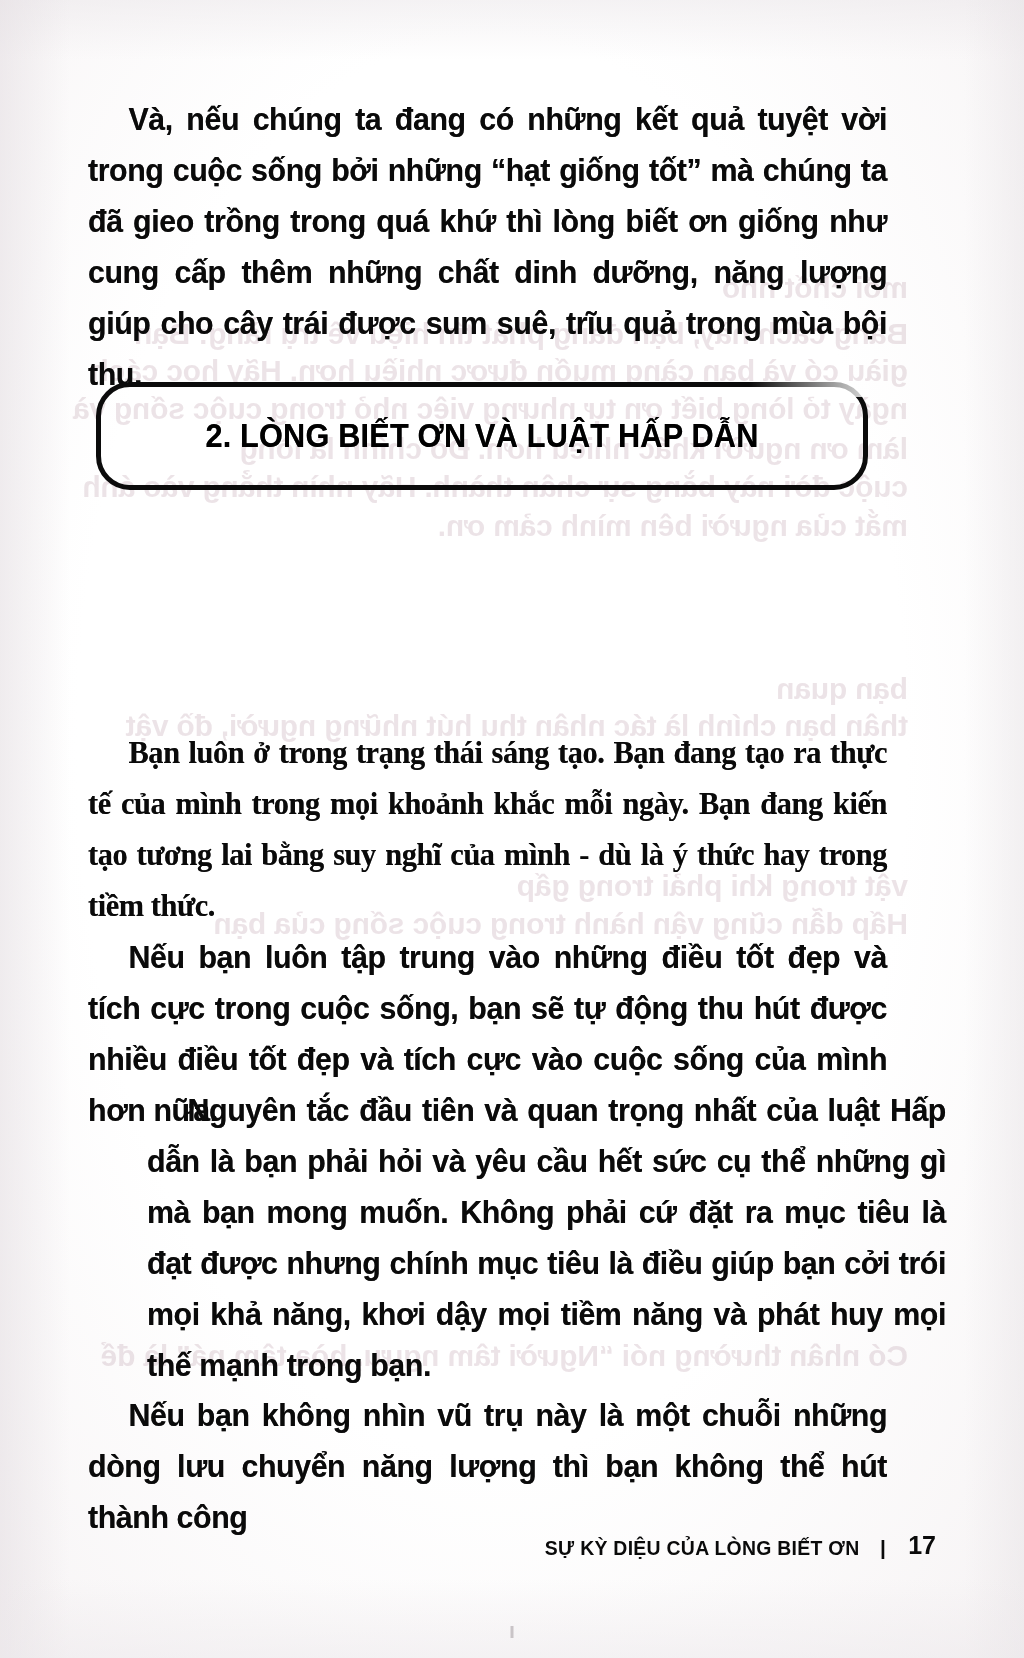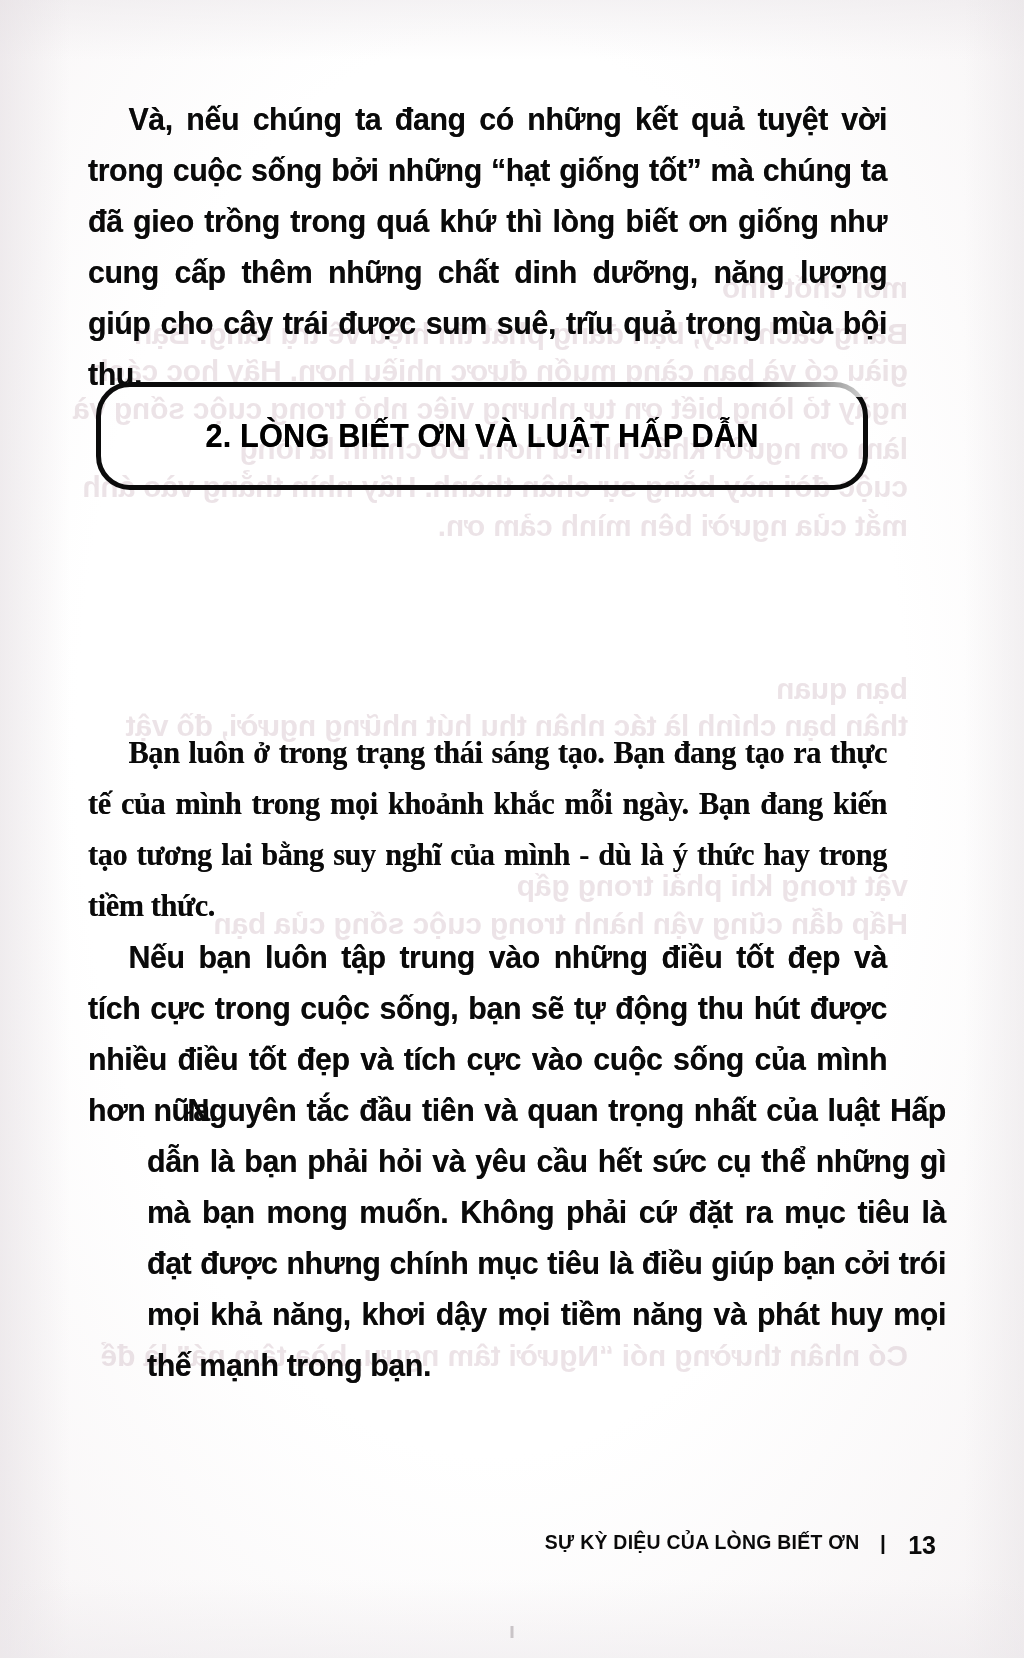--- a/index.html
+++ b/index.html
@@ -147,21 +147,21 @@
     text-shadow: 0 0 0.6px rgba(0,0,0,0.7);
   }
 
   
   .footer {
     position: absolute;
     left: 72px;
     right: 88px;
     bottom: 98px;
     display: flex;
-    align-items: flex-start;
+    align-items: flex-end;
     justify-content: flex-end;
     gap: 14px;
     color: #0a0a0a;
   }
   .footer-title {
     font-size: 20px;
     font-weight: 700;
     letter-spacing: 0.3px;
     transform: scaleX(0.97);
     transform-origin: right baseline;
@@ -225,27 +225,30 @@
     </div>
 
     <div class="block-c">
       <p class="para indent">Nếu bạn luôn tập trung vào những điều tốt đẹp và tích cực trong cuộc sống, bạn sẽ tự động thu hút được nhiều điều tốt đẹp và tích cực vào cuộc sống của mình hơn nữa.</p>
     </div>
 
     <div class="block-d">
       <p class="para indent">Nguyên tắc đầu tiên và quan trọng nhất của luật Hấp dẫn là bạn phải hỏi và yêu cầu hết sức cụ thể những gì mà bạn mong muốn. Không phải cứ đặt ra mục tiêu là đạt được nhưng chính mục tiêu là điều giúp bạn cởi trói mọi khả năng, khơi dậy mọi tiềm năng và phát huy mọi thế mạnh trong bạn.</p>
     </div>
 
+    <div class="block-e">
+      <p class="para indent last-loose">Nếu bạn không nhìn vũ trụ này là một chuỗi những dòng lưu chuyển năng lượng thì bạn không thể hút thành công</p>
+    </div>
 
   </div>
 
   <div class="heading-box"></div>
   <div class="heading-text">2.  LÒNG BIẾT ƠN VÀ LUẬT HẤP DẪN</div>
 
   <div class="footer">
     <span class="footer-title">SỰ KỲ DIỆU CỦA LÒNG BIẾT ƠN</span>
     <span class="footer-sep">|</span>
-    <span class="footer-page">13</span>
+    <span class="footer-page">17</span>
   </div>
 
   <div class="bottom-tick"></div>
 
 </div>
 
 </body></html>

